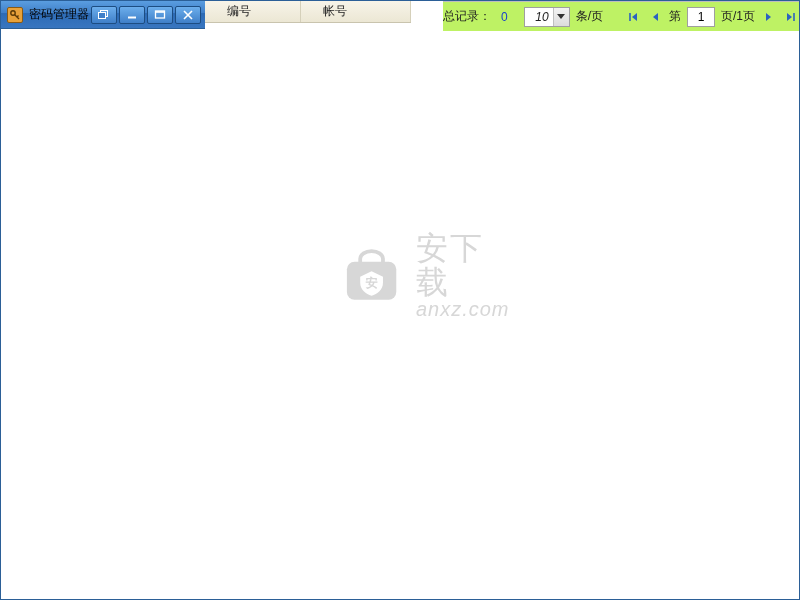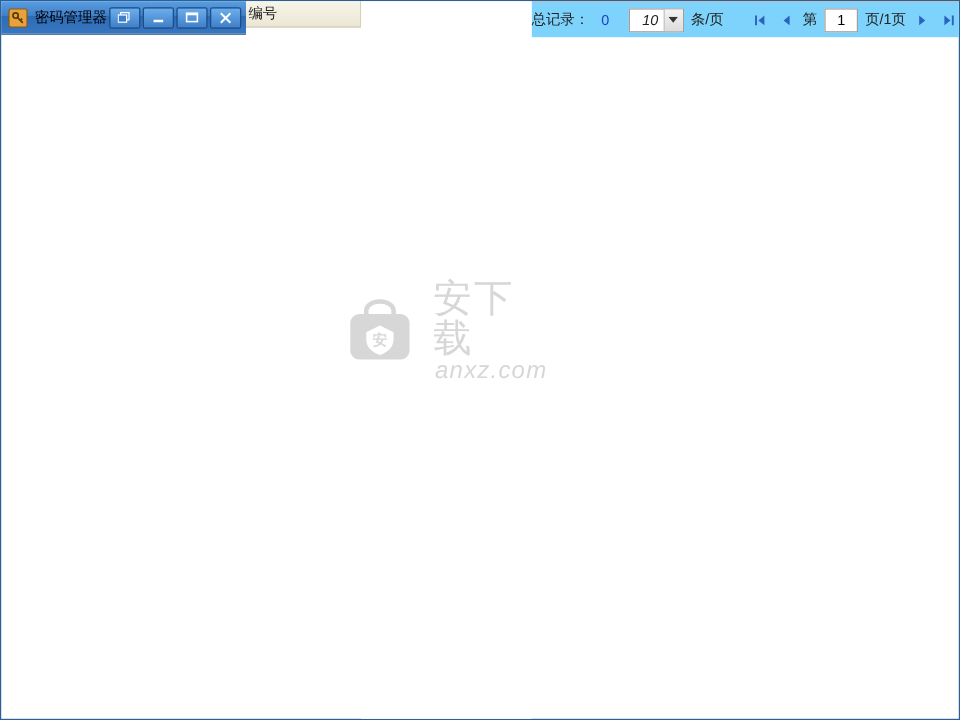--- a/index.html
+++ b/index.html
@@ -58,21 +58,21 @@
 .columns {
   height: 22px;
   background: linear-gradient(to bottom, #f7f4e9 0%, #ece7d4 100%);
   border-bottom: 1px solid #c9c4ae;
   display: flex;
 }
 .col {
   height: 100%;
   display: flex;
   align-items: center;
-  padding: 0 2px;
+  padding: 0 22px;
   border-right: 1px solid #d5d0ba;
   color: #222;
   white-space: nowrap;
 }
 .content {
   flex: 1;
   background: #fff;
   position: relative;
 }
 .watermark {
@@ -83,27 +83,27 @@
   display: flex;
   align-items: center;
   gap: 14px;
   color: #d7d7d7;
   user-select: none;
 }
 .watermark .bag {
   width: 64px;
   height: 58px;
 }
-.watermark .txt { display: flex; flex-direction: column; line-height: 1.05; align-items: center; }
+.watermark .txt { display: flex; flex-direction: column; line-height: 1.05; }
 .watermark .txt .zh { font-size: 32px; font-weight: 500; letter-spacing: 2px; }
 .watermark .txt .en { font-size: 20px; letter-spacing: 1px; font-style: italic; }
 .footer {
   height: 30px;
   border-top: 1px solid #bdbdbd;
-  background: #7dd3fc;
+  background: #bef264;
   display: flex;
   align-items: center;
   justify-content: center;
   gap: 6px;
   color: #222;
 }
 .footer .total-count { color: #1a43c7; margin-left: 4px; margin-right: 10px; }
 .select-wrap {
   display: inline-flex;
   align-items: center;
@@ -177,20 +177,23 @@
     <span class="win-btn">
       <svg width="12" height="10" viewBox="0 0 12 10">
           <path d="M2 1 L10 9 M10 1 L2 9" stroke="#fff" stroke-width="1.6"></path>
         </svg>
     </span>
   </div>
 
   <div class="columns">
     <div class="col" style="width:96px">
         <span>编号</span>
+      </div>
+    <div class="col" style="width:110px">
+        <span>帐号</span>
       </div>
   </div>
 
   <div class="content">
     <div class="watermark">
       <svg class="bag" viewBox="0 0 64 58">
         <path d="M20 14 v-3 a12 8 0 0 1 24 0 v3" fill="none" stroke="#d7d7d7" stroke-width="4" stroke-linecap="round"></path>
         <rect x="6" y="14" width="52" height="40" rx="8" fill="#d7d7d7"></rect>
         <path d="M32 24 l12 6 v6 c0 8 -6 12 -12 14 c-6 -2 -12 -6 -12 -14 v-6 z" fill="#ffffff"></path>
         <text x="32" y="41" text-anchor="middle" font-size="13" fill="#d7d7d7" font-weight="bold">安</text>

